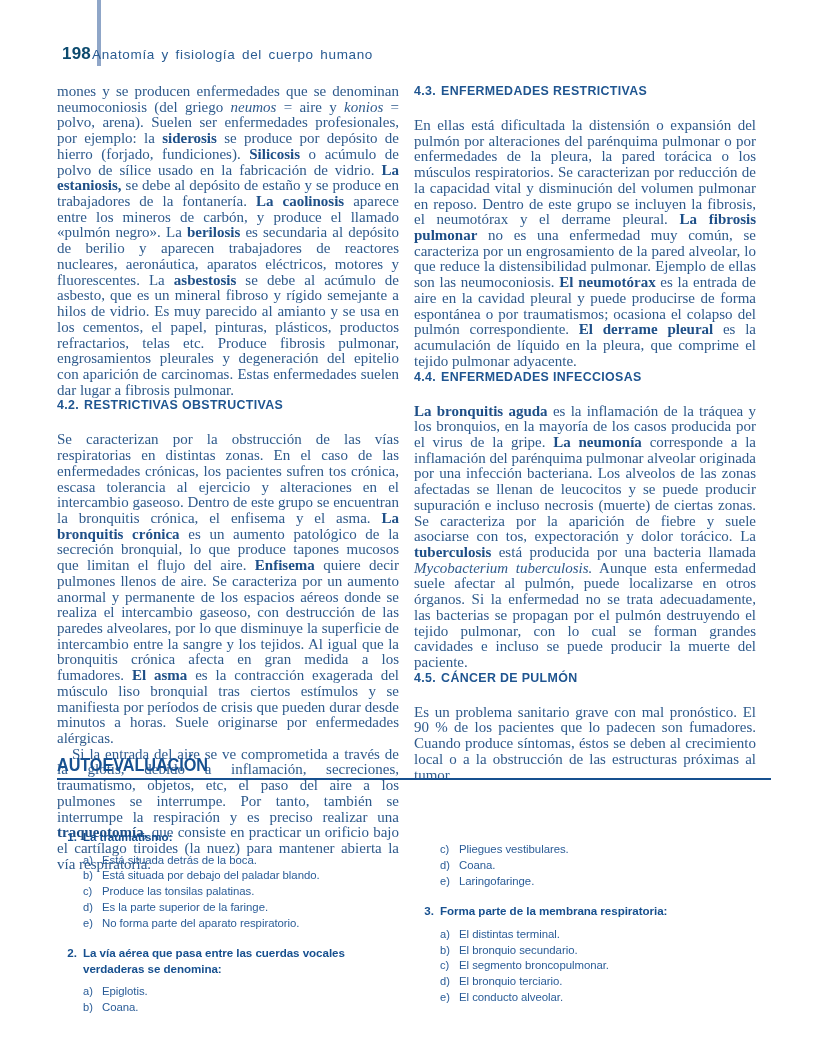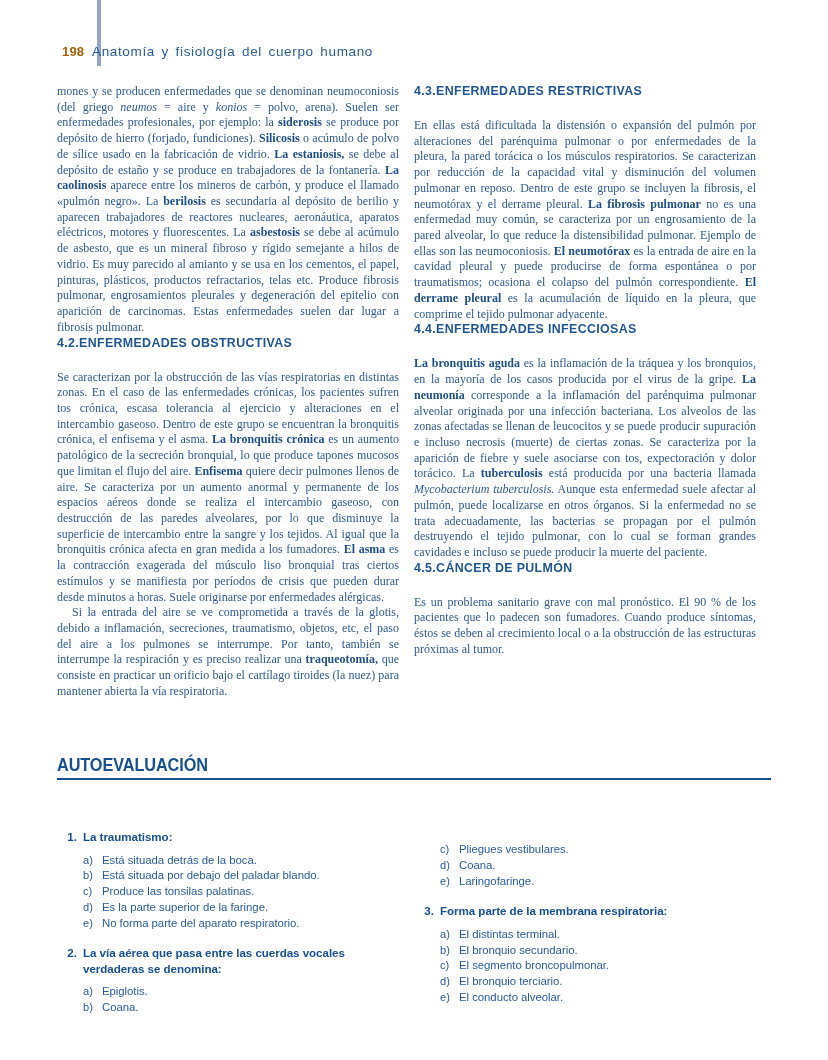--- a/index.html
+++ b/index.html
@@ -38,23 +38,23 @@
     left: 62px;
     top: 44px;
     height: 20px;
     display: flex;
     align-items: baseline;
     white-space: nowrap;
   }
   .folio {
     font-family: "Liberation Sans", sans-serif;
     font-weight: bold;
-    font-size: 13px;
+    font-size: 17px;
     letter-spacing: 0.2px;
-    color: #a16207;
+    color: #0c4a6e;
     width: 30px;
   }
   .running-title {
     font-family: "Liberation Sans", sans-serif;
     font-size: 13.5px;
     color: #2a5c92;
     margin-left: 0;
     letter-spacing: 0.65px;
     word-spacing: 2.2px;
   }
@@ -70,25 +70,25 @@
 
   h2.sec {
     font-family: "Liberation Sans", sans-serif;
     font-size: 12.4px;
     font-weight: bold;
     color: #1f5590;
     letter-spacing: 0.35px;
     margin: 0 0 19px 0;
     line-height: 15px;
   }
-  h2.sec .num { }
+  h2.sec .num { margin-right: 5px; }
 
   p.body {
     margin: 0;
-    font-size: 12px;
+    font-size: 15px;
     line-height: 15.72px;
     text-align: justify;
     text-justify: inter-word;
     color: #2e5a8c;
     hyphens: manual;
   }
   p.body + p.body { text-indent: 15px; }
   p.body b { font-weight: bold; color: #1e4f87; }
   p.body i { font-style: italic; }
 
@@ -178,21 +178,21 @@
   <div class="header-rule"></div>
   <div class="header">
     <span class="folio">198</span>
     <span class="running-title">Anatomía y fisiología del cuerpo humano</span>
   </div>
 
   <div class="col col-left">
     <p class="body"><span>mones y se producen enfermedades que se denominan neumoconiosis (del griego </span><i>neumos</i><span> = aire y </span><i>konios</i><span> = polvo, arena). Suelen ser enfermedades profesionales, por ejemplo: la </span><b>siderosis</b><span> se produce por depósito de hierro (forjado, fundiciones). </span><b>Silicosis</b><span> o acúmulo de polvo de sílice usado en la fabricación de vidrio. </span><b>La estaniosis,</b><span> se debe al depósito de estaño y se produce en trabajadores de la fontanería. </span><b>La caolinosis</b><span> aparece entre los mineros de carbón, y produce el llamado «pulmón negro». La </span><b>berilosis</b><span> es secundaria al depósito de berilio y aparecen trabajadores de reactores nucleares, aeronáutica, aparatos eléctricos, motores y fluorescentes. La </span><b>asbestosis</b><span> se debe al acúmulo de asbesto, que es un mineral fibroso y rígido semejante a hilos de vidrio. Es muy parecido al amianto y se usa en los cementos, el papel, pinturas, plásticos, productos refractarios, telas etc. Produce fibrosis pulmonar, engrosamientos pleurales y degeneración del epitelio con aparición de carcinomas. Estas enfermedades suelen dar lugar a fibrosis pulmonar.</span></p>
 
     <h2 class="sec gap-before-sec">
-      <span class="num">4.2.</span><span>ENFERMEDADES OBSTRUCTIVAS</span>
+      <span class="num">4.2.</span><span>RESTRICTIVAS OBSTRUCTIVAS</span>
     </h2>
 
     <p class="body"><span>Se caracterizan por la obstrucción de las vías respiratorias en distintas zonas. En el caso de las enfermedades crónicas, los pacientes sufren tos crónica, escasa tolerancia al ejercicio y alteraciones en el intercambio gaseoso. Dentro de este grupo se encuentran la bronquitis crónica, el enfisema y el asma. </span><b>La bronquitis crónica</b><span> es un aumento patológico de la secreción bronquial, lo que produce tapones mucosos que limitan el flujo del aire. </span><b>Enfisema</b><span> quiere decir pulmones llenos de aire. Se caracteriza por un aumento anormal y permanente de los espacios aéreos donde se realiza el intercambio gaseoso, con destrucción de las paredes alveolares, por lo que disminuye la superficie de intercambio entre la sangre y los tejidos. Al igual que la bronquitis crónica afecta en gran medida a los fumadores. </span><b>El asma</b><span> es la contracción exagerada del músculo liso bronquial tras ciertos estímulos y se manifiesta por períodos de crisis que pueden durar desde minutos a horas. Suele originarse por enfermedades alérgicas.</span></p>
     <p class="body"><span>Si la entrada del aire se ve comprometida a través de la glotis, debido a inflamación, secreciones, traumatismo, objetos, etc, el paso del aire a los pulmones se interrumpe. Por tanto, también se interrumpe la respiración y es preciso realizar una </span><b>traqueotomía,</b><span> que consiste en practicar un orificio bajo el cartílago tiroides (la nuez) para mantener abierta la vía respiratoria.</span></p>
   </div>
 
   <div class="col col-right">
     <h2 class="sec">
       <span class="num">4.3.</span><span>ENFERMEDADES RESTRICTIVAS</span>
     </h2>

